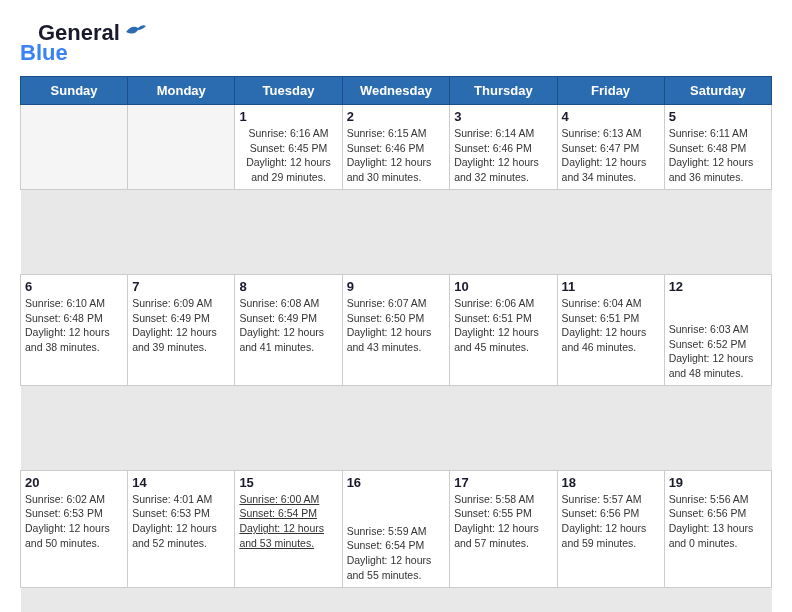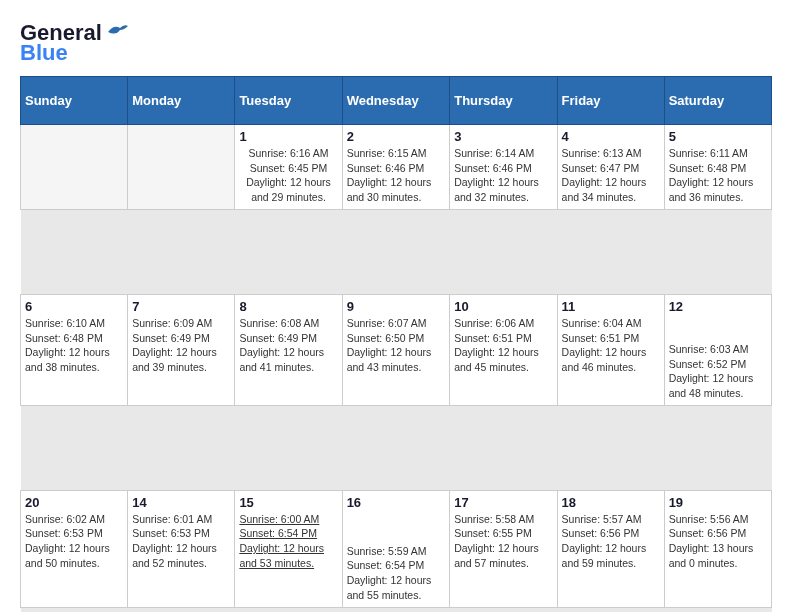--- a/index.html
+++ b/index.html
@@ -18,20 +18,21 @@
     }
     .logo {
       display: flex;
       flex-direction: column;
       align-items: flex-start;
     }
     .logo-text {
       display: flex;
       align-items: center;
       gap: 2px;
+      margin-left: 18px;
     }
     .title-area {
       text-align: right;
     }
     .title-area h1 {
       font-size: 32px;
       font-weight: bold;
       color: #1a1a2e;
     }
     .title-area h2 {
@@ -40,22 +41,22 @@
       color: #333;
     }
     .calendar {
       width: 100%;
       border-collapse: collapse;
       font-size: 11px;
     }
     .calendar thead th {
       background: #2b6cb0;
       color: #fff;
-      padding: 16px 4px;
-      text-align: left;
+      padding: 6px 4px;
+      text-align: center;
       font-size: 13px;
       font-weight: bold;
       border: 1px solid #1a4f8a;
     }
     .calendar tbody td {
       border: 1px solid #ccc;
       vertical-align: top;
       padding: 4px;
       width: 108px;
       min-height: 80px;
@@ -216,21 +217,21 @@
       <tr>
         <td>
           <div class="day-num">20</div>
           <div class="day-info" style="white-space: pre-line;">Sunrise: 6:02 AM
 Sunset: 6:53 PM
 Daylight: 12 hours
 and 50 minutes.</div>
         </td>
         <td>
           <div class="day-num">14</div>
-          <div class="day-info" style="white-space: pre-line;">Sunrise: 6:01 AM
+          <div class="day-info" style="white-space: pre-line;">Sunrise: 4:01 AM
 Sunset: 6:53 PM
 Daylight: 12 hours
 and 52 minutes.</div>
         </td>
         <td>
           <div class="day-num">15</div>
           <div class="day-info" style="white-space: pre-line; text-decoration: underline;">Sunrise: 6:00 AM
 Sunset: 6:54 PM
 Daylight: 12 hours
 and 53 minutes.</div>

